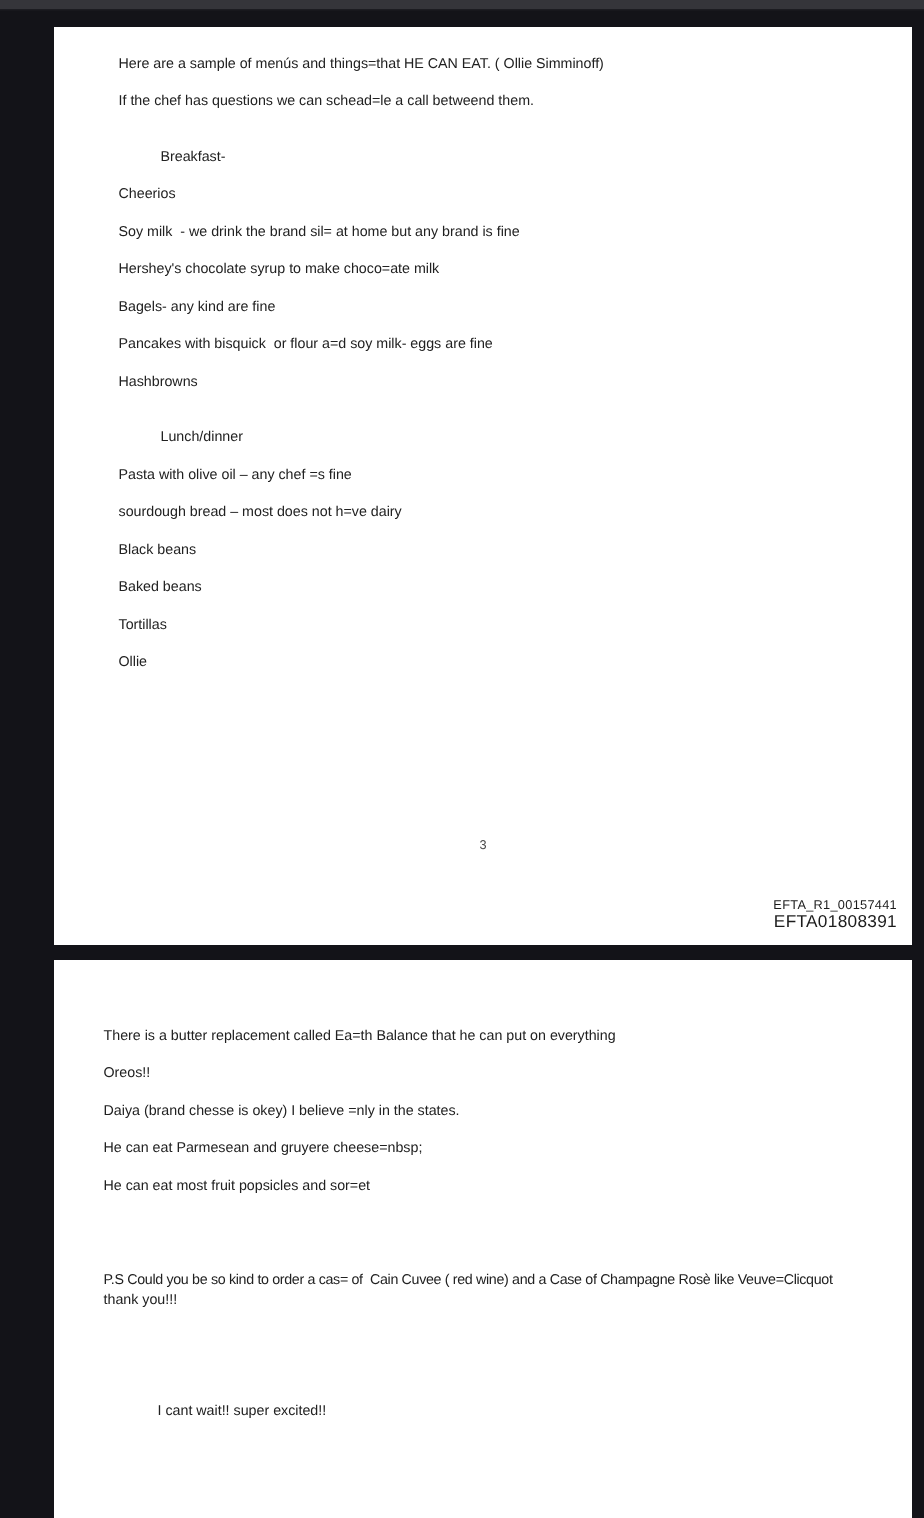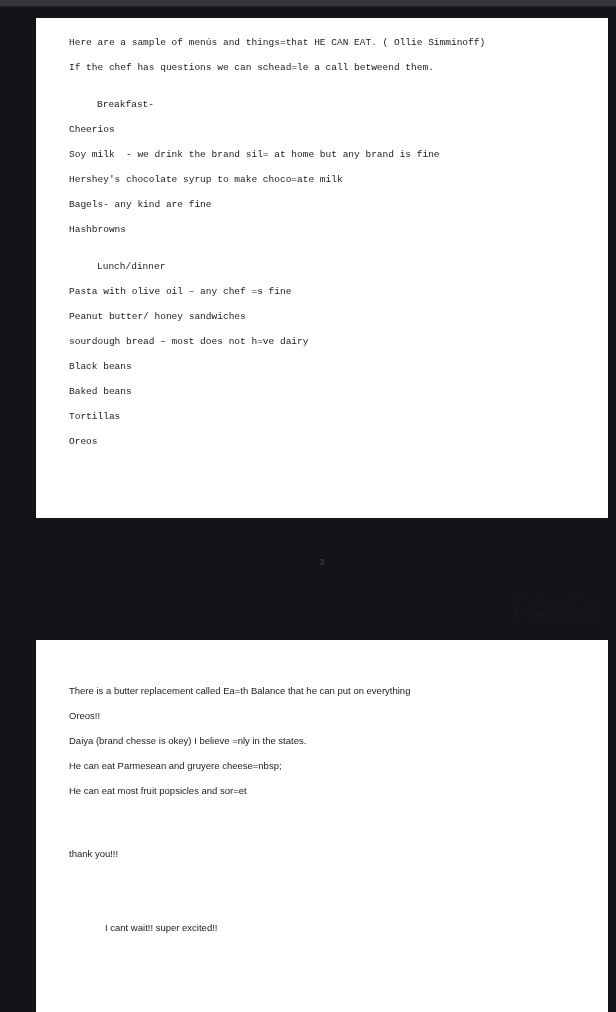--- a/index.html
+++ b/index.html
@@ -19,21 +19,21 @@
     position: absolute; top: 6px; left: 0;
     width: 616px; height: 1006px;
     overflow: hidden;
     border-top: 1px solid #1c1c21;
   }
   .page {
     position: absolute; left: 36px;
     width: 572px;
     background: #ffffff;
   }
-  .page1 { top: 11px; height: 500px; padding: 19px 18px 0 33px; font-family: Liberation Mono, monospace; }
+  .page1 { top: 11px; height: 612px; padding: 19px 18px 0 43px; }
   .page2 { top: 633px; height: 400px; padding: 45px 18px 0 33px; }
   .line {
     font-size: 9.5px;
     line-height: 12px;
     height: 12px;
     margin-bottom: 13px;
     color: #212121;
     white-space: pre;
     overflow: visible;
   }
@@ -71,45 +71,46 @@
 <div class="viewer">
 
   <div class="page page1">
     <p class="line">Here are a sample of menús and things=that HE CAN EAT. ( Ollie Simminoff)</p>
     <p class="line">If the chef has questions we can schead=le a call betweend them.</p>
     <p class="line gap-before">Breakfast-</p>
     <p class="line">Cheerios</p>
     <p class="line">Soy milk  - we drink the brand sil= at home but any brand is fine</p>
     <p class="line">Hershey's chocolate syrup to make choco=ate milk</p>
     <p class="line">Bagels- any kind are fine</p>
+    <p class="line">Pancakes with bisquick  or flour a=d soy milk- eggs are fine</p>
     <p class="line">Hashbrowns</p>
     <p class="line gap-before">Lunch/dinner</p>
     <p class="line">Pasta with olive oil – any chef =s fine</p>
-    <p class="line">Peanut butter/ honey sandwiches</p>
     <p class="line">sourdough bread – most does not h=ve dairy</p>
     <p class="line">Black beans</p>
     <p class="line">Baked beans</p>
     <p class="line">Tortillas</p>
-    <p class="line">Oreos</p>
+    <p class="line">Ollie</p>
 
     <div class="pagenum">3</div>
 
     <div class="bates">
       <div class="bates-1">EFTA_R1_00157441</div>
       <div class="bates-2">EFTA01808391</div>
     </div>
   </div>
 
   <div class="page page2">
     <p class="line">There is a butter replacement called Ea=th Balance that he can put on everything</p>
     <p class="line">Oreos!!</p>
     <p class="line">Daiya (brand chesse is okey) I believe =nly in the states.</p>
     <p class="line">He can eat Parmesean and gruyere cheese=nbsp;</p>
     <p class="line">He can eat most fruit popsicles and sor=et</p>
 
     <div class="ps">
+      <p class="ps-line ps-line1">P.S Could you be so kind to order a cas= of  Cain Cuvee ( red wine) and a Case of Champagne Rosè like Veuve=Clicquot</p>
       <p class="ps-line">thank you!!!</p>
     </div>
 
     <p class="line closing">I cant wait!! super excited!!</p>
   </div>
 
 </div>
 
 </body></html>

